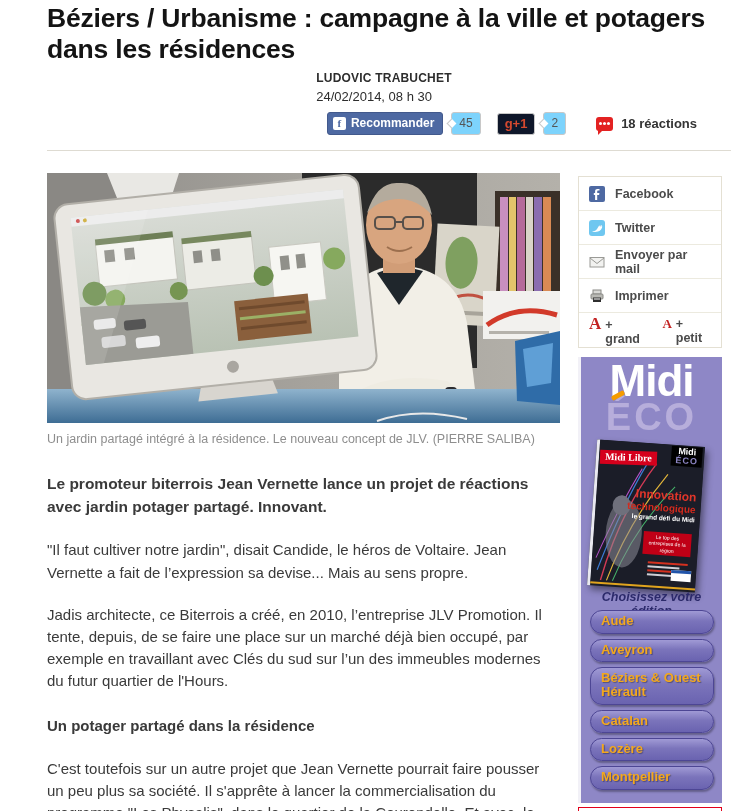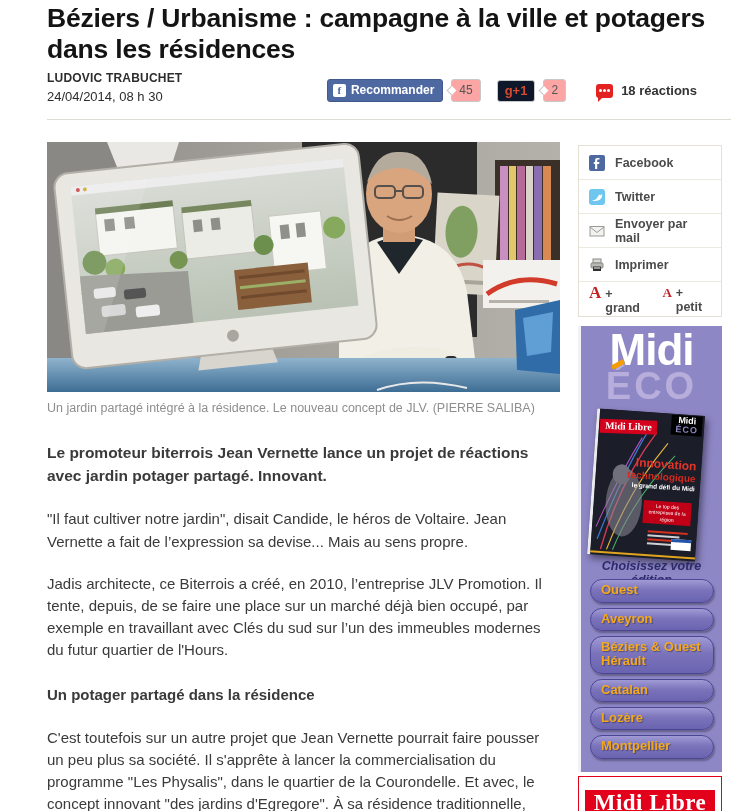--- a/index.html
+++ b/index.html
@@ -2,28 +2,28 @@
 <html><head>
 <meta charset="utf-8">
 <style>
   * { box-sizing: border-box; margin: 0; padding: 0; }
   body { background:#fff; font-family:"Liberation Sans", sans-serif; }
   .page { position:relative; width:731px; height:811px; background:#fff; overflow:hidden; }
 
   
   .header { padding:3px 10px 0 47px; }
   h1.title { font-size:26.5px; line-height:1.16; font-weight:700; color:#141414; max-width:678px; letter-spacing:-0.2px; }
-  .byline-row { display:flex; align-items:flex-start; margin-top:7px; }
+  .byline-row { display:flex; align-items:center; margin-top:7px;flex-direction:column; }
   .author { font-size:12px; font-weight:700; color:#2d2d2d; letter-spacing:0.2px; }
   .date { font-size:13px; color:#2d2d2d; margin-top:4px; }
 
   .social { display:flex; align-items:center; margin-left:auto; margin-right:24px; padding-top:8px; }
   .fb-btn { display:flex; align-items:center; gap:5px; background:#4e69a2; border:1px solid #42598c; border-radius:3px; color:#fff; font-size:12px; font-weight:700; padding:3px 8px 4px 5px; cursor:pointer; }
   .fb-f { display:inline-block; width:13px; height:13px; background:#fff; color:#4e69a2; font-weight:700; font-size:11px; line-height:13px; text-align:center; border-radius:2px; font-family:"Liberation Serif", serif; }
-  .count-bubble { position:relative; background:#fca5a5; border:1px solid #c8c8c8; border-radius:3px; font-size:12px; color:#555; padding:3px 7px 4px; margin-left:8px; }
+  .count-bubble { position:relative; background:#7dd3fc; border:1px solid #c8c8c8; border-radius:3px; font-size:12px; color:#555; padding:3px 7px 4px; margin-left:8px; }
   .count-bubble::before { content:""; position:absolute; left:-4px; top:7px; width:6px; height:6px; background:#fff; border-left:1px solid #c8c8c8; border-bottom:1px solid #c8c8c8; transform:rotate(45deg); }
   .gp-btn { background:#0f172a; border:1px solid #c8c8c8; border-radius:3px; font-size:13px; font-weight:700; color:#d6492f; padding:2px 7px 3px; margin-left:16px; cursor:pointer; }
   .reactions { display:flex; align-items:center; gap:8px; margin-left:30px; cursor:pointer; }
   .reaction-bubble { position:relative; width:17px; height:14px; background:#e32222; border-radius:3px; }
   .reaction-bubble::before { content:""; position:absolute; left:3px; top:5px; width:3px; height:3px; background:#fff; border-radius:50%; box-shadow:4px 0 0 #fff, 8px 0 0 #fff; }
   .reaction-bubble::after { content:""; position:absolute; left:2px; bottom:-4px; border:4px solid transparent; border-top-color:#e32222; border-left-color:#e32222; }
   .reaction-label { font-size:13px; font-weight:700; color:#333; }
 
   .divider { border:none; border-top:1px solid #dedbd2; margin:15px 0 0 47px; width:684px; }
 
@@ -86,21 +86,21 @@
 </head>
 <body>
 
 <div class="page">
 
   <div class="header">
     <h1 class="title">Béziers / Urbanisme : campagne à la ville et potagers dans les résidences</h1>
     <div class="byline-row">
       <div class="byline">
         <div class="author">LUDOVIC TRABUCHET</div>
-        <div class="date">24/04/2014, 08 h 30</div>
+        <div class="date">24/02/2014, 08 h 30</div>
       </div>
       <div class="social">
         <div class="fb-btn">
           <span class="fb-f">f</span>
           <span>Recommander</span>
         </div>
         <span class="count-bubble">45</span>
         <span class="gp-btn">g+1</span>
         <span class="count-bubble">2</span>
         <div class="reactions">
@@ -325,21 +325,21 @@
               <i></i>
               <i></i>
             </span>
           <span class="cov-barcode"></span>
           <span class="cov-foot"></span>
         </div>
 
         <div class="me-choose">Choisissez votre édition</div>
 
         <div class="me-buttons">
-          <span class="edition-btn">Ouest</span>
+          <span class="edition-btn">Aude</span>
           <span class="edition-btn">Aveyron</span>
           <span class="edition-btn">Béziers &amp; Ouest Hérault</span>
           <span class="edition-btn">Catalan</span>
           <span class="edition-btn">Lozère</span>
           <span class="edition-btn">Montpellier</span>
 
         </div>
       </div>
 
       <div class="ml-logo">

